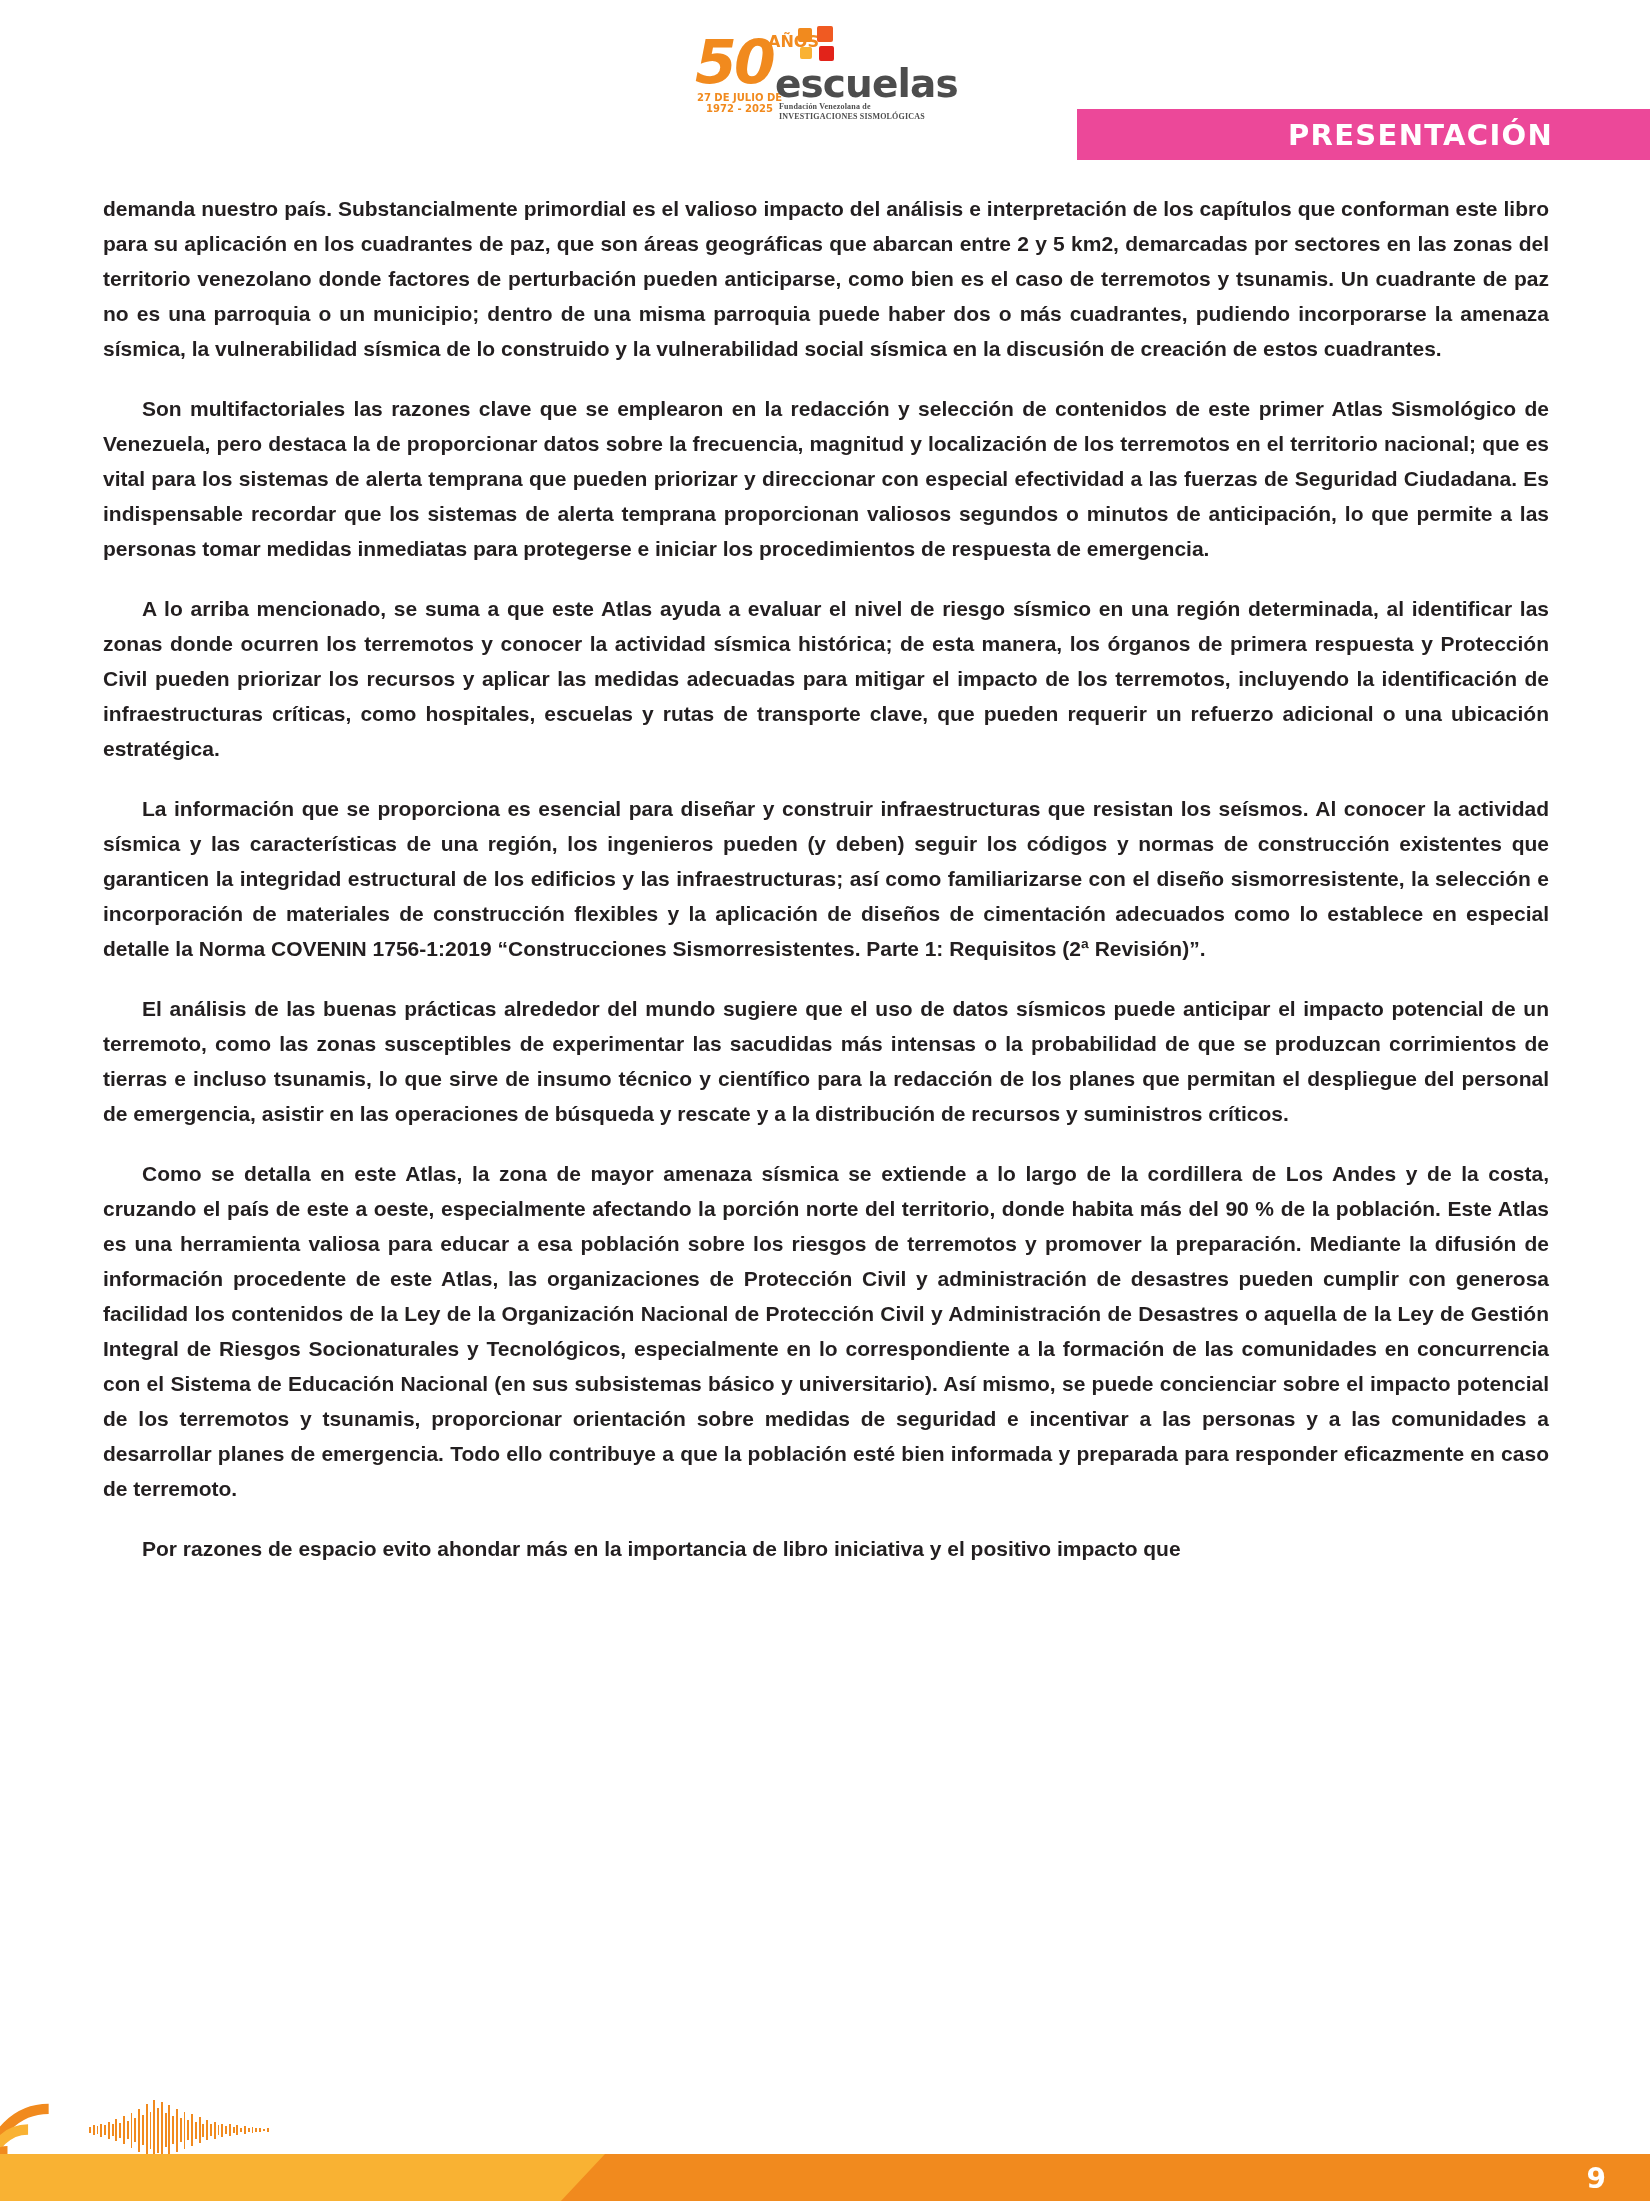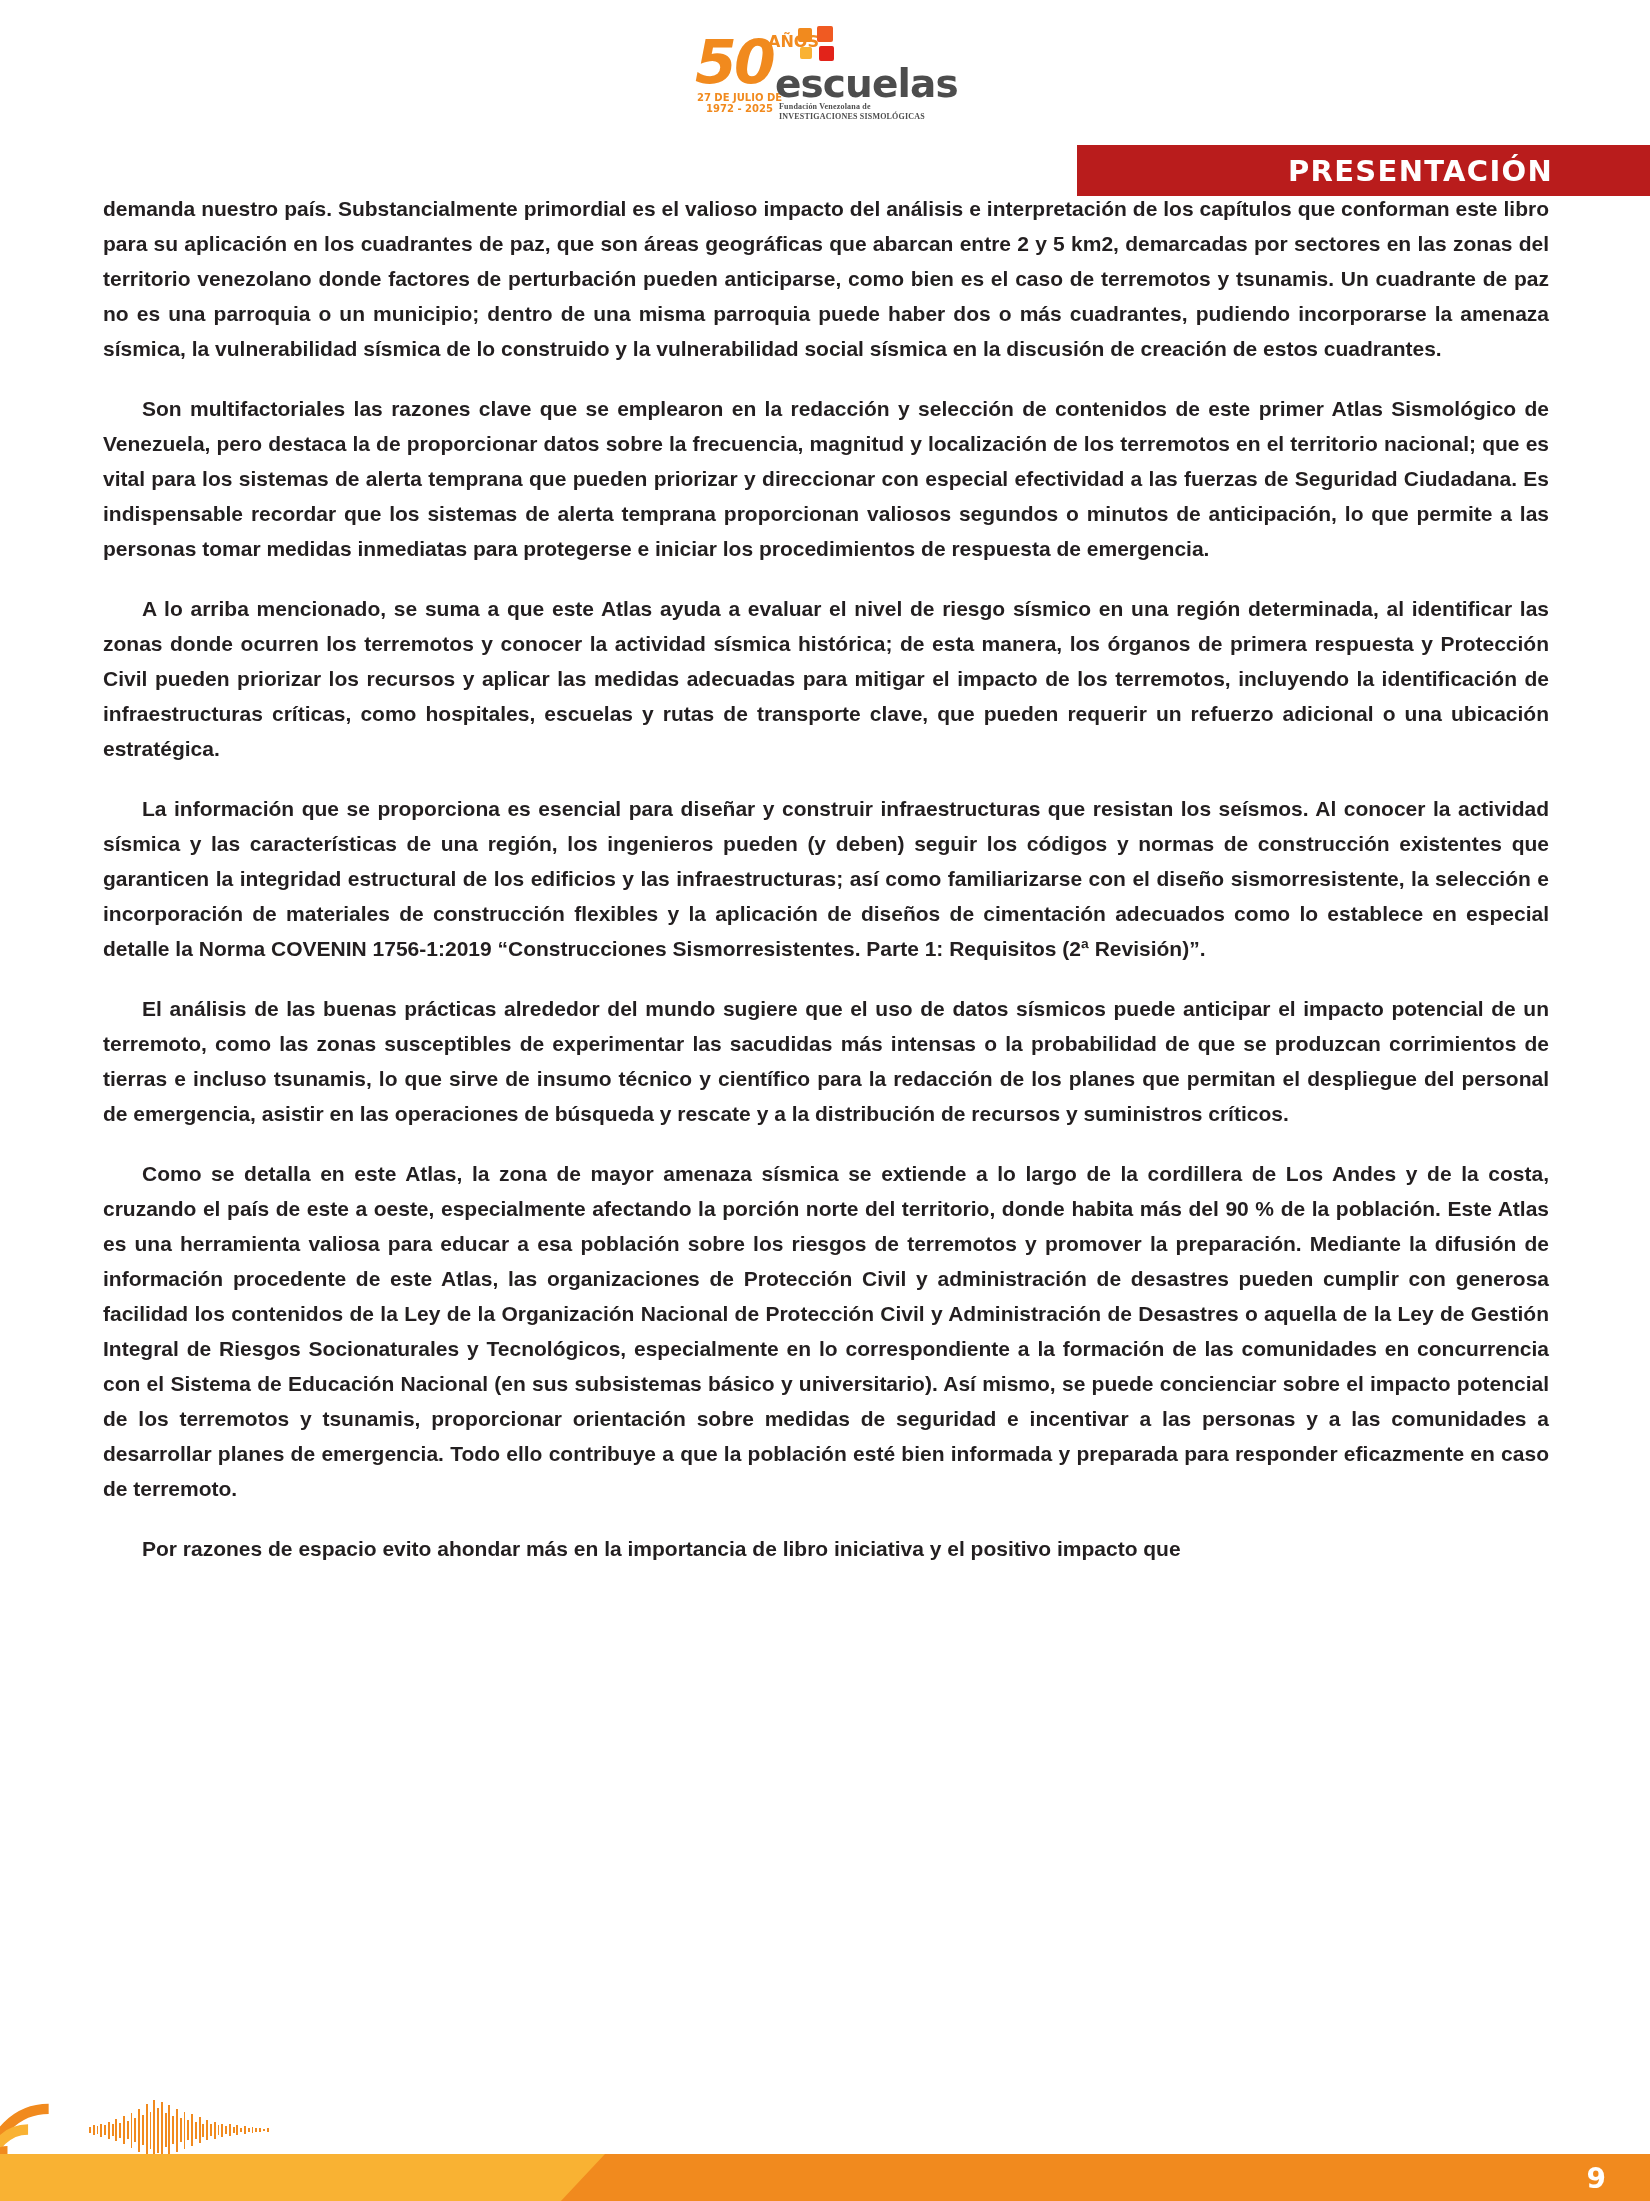--- a/index.html
+++ b/index.html
@@ -22,27 +22,26 @@
     left: 0;
     width: 1589px;
     height: 172px;
   }
   .header-band {
     position: absolute;
     top: 105px;
     left: 1077px;
     width: 574px;
     height: 51px;
-    background: #b91c1c;
+    background: #ec4899;
     display: flex;
     align-items: center;
     justify-content: flex-end;
     box-sizing: border-box;
     padding-right: 98px;
-    margin-top: 36px;
   }
   .header-band-title {
     color: #ffffff;
     font-size: 29px;
     font-weight: bold;
     letter-spacing: 1.3px;
     font-family: "DejaVu Sans", sans-serif;
   }
 
   

